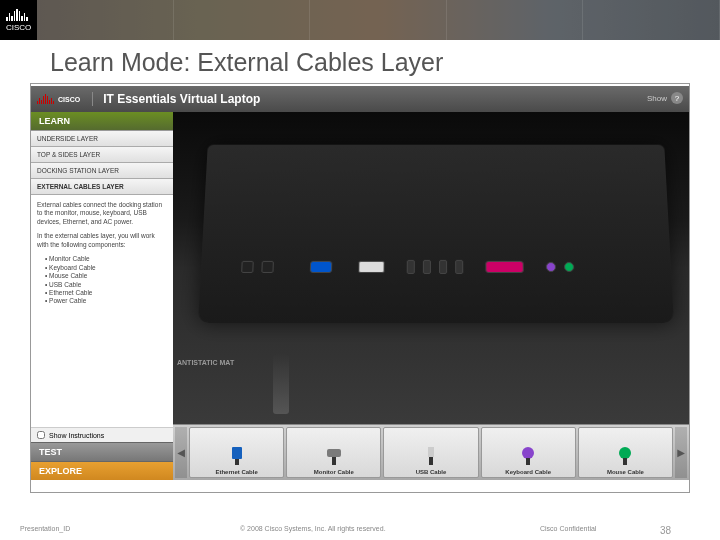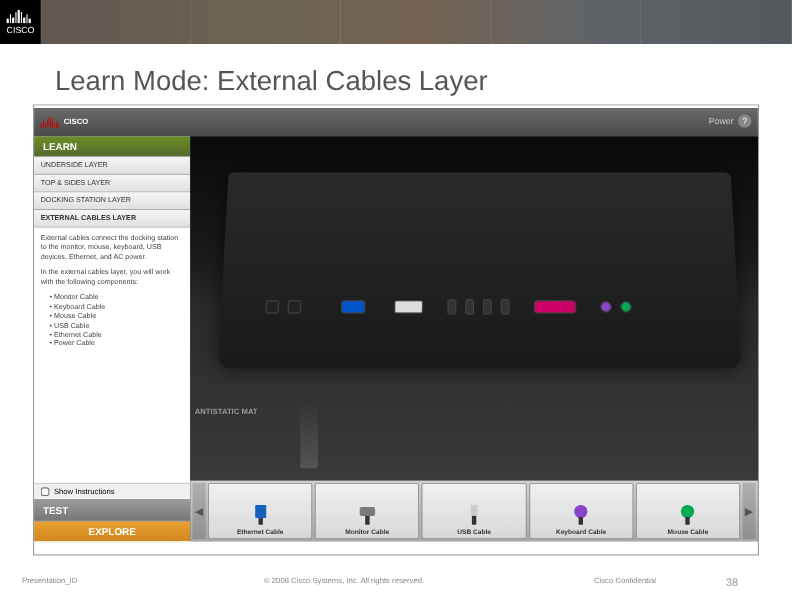--- a/index.html
+++ b/index.html
@@ -5,21 +5,21 @@
   * { margin: 0; padding: 0; box-sizing: border-box; }
   body { width: 720px; height: 540px; background: #fff; font-family: Arial, sans-serif; overflow: hidden; position: relative; }
 
   .header-band { width: 720px; height: 40px; background: #000; position: relative; display: flex; }
   .cisco-logo-top { color: #fff; font-size: 8px; padding: 4px 6px; display: flex; flex-direction: column; justify-content: center; }
   .cisco-bars-top { display: flex; gap: 1px; align-items: flex-end; height: 12px; margin-bottom: 2px; }
   .cisco-bars-top span { width: 1.5px; background: #fff; }
   .header-photos { flex: 1; background: linear-gradient(90deg, #3a3a3a, #4a4a3a, #5a4a3a, #3a4a5a, #2a3a4a); display: flex; }
   .header-photos div { flex: 1; background: rgba(180,160,140,0.3); border-right: 1px solid rgba(255,255,255,0.1); }
 
-  .slide-title { font-size: 25px; color: #555; padding: 8px 0 6px 50px; font-weight: normal; margin-top: 12px; }
+  .slide-title { font-size: 25px; color: #555; padding: 8px 0 6px 50px; font-weight: normal; }
 
   .app-frame { margin: 0 30px 0 30px; height: 410px; border: 1px solid #999; background: #fff; position: relative; }
 
   .app-header { height: 28px; background: linear-gradient(#6a6a6a, #4a4a4a); position: relative; display: flex; align-items: center; border-top: 2px solid #fff; }
   .app-logo { display: flex; align-items: center; gap: 4px; padding: 0 6px; }
   .app-cisco-bars { display: flex; gap: 1px; align-items: flex-end; height: 10px; }
   .app-cisco-bars span { width: 1px; background: #c00; }
   .app-cisco-text { color: #fff; font-size: 7px; font-weight: bold; }
   .app-title { margin-left: 6px; color: #fff; font-weight: bold; font-size: 12px; border-left: 1px solid #888; padding-left: 10px; }
   .app-help { position: absolute; right: 6px; top: 6px; display: flex; gap: 4px; align-items: center; }
@@ -31,21 +31,21 @@
   .nav-learn { background: linear-gradient(#6b8e23, #556b2f); color: #fff; font-weight: bold; padding: 4px 8px; font-size: 9px; border-bottom: 1px solid #999; }
   .nav-layer { background: linear-gradient(#f5f5f5, #e0e0e0); padding: 4px 6px; border-bottom: 1px solid #aaa; font-size: 6.5px; color: #333; cursor: pointer; }
   .nav-layer.active { font-weight: bold; }
   .nav-content { flex: 1; background: #fff; padding: 6px; font-size: 6.5px; color: #444; line-height: 1.3; overflow: hidden; }
   .nav-content p { margin-bottom: 6px; }
   .nav-content ul { list-style: none; padding-left: 8px; margin-top: 4px; }
   .nav-content li::before { content: "• "; }
   .show-instructions { background: #f0f0f0; padding: 3px 6px; display: flex; align-items: center; gap: 4px; font-size: 7px; border-top: 1px solid #ccc; }
   .show-instructions input { width: 8px; height: 8px; }
   .nav-test { background: linear-gradient(#999, #777); color: #fff; font-weight: bold; padding: 4px 8px; font-size: 9px; border-top: 1px solid #666; }
-  .nav-explore { background: linear-gradient(#e8a030, #d08820); color: #fff; font-weight: bold; padding: 4px 8px; font-size: 9px; border-top: 1px solid #666; text-align: center; }
+  .nav-explore { background: linear-gradient(#e8a030, #d08820); color: #fff; font-weight: bold; padding: 4px 8px; font-size: 9px; border-top: 1px solid #666; }
 
   .workspace { flex: 1; background: #1a1a1a; display: flex; flex-direction: column; position: relative; }
   .workspace-3d { flex: 1; background: linear-gradient(180deg, #0a0a0a 0%, #1a1a1a 35%, #2a2a2a 50%, #3a3a3a 100%); position: relative; overflow: hidden; }
   .dock-station { position: absolute; top: 30px; left: 30px; right: 20px; height: 180px; background: linear-gradient(180deg, #2a2a2a, #1a1a1a); border-radius: 6px 6px 10px 10px; transform: perspective(600px) rotateX(8deg); box-shadow: 0 0 20px rgba(0,0,0,0.6); }
   .dock-ports { position: absolute; bottom: 30px; left: 40px; right: 10px; height: 50px; display: flex; gap: 8px; align-items: center; }
   .port { background: #0a0a0a; border: 1px solid #444; border-radius: 2px; }
   .port.vga { width: 22px; height: 12px; background: #0055cc; border-radius: 3px; }
   .port.dvi { width: 26px; height: 12px; background: #ddd; }
   .port.parallel { width: 38px; height: 12px; background: #cc0066; border-radius: 3px; }
   .port.ps2a { width: 10px; height: 10px; border-radius: 50%; background: #8844cc; }
@@ -105,22 +105,23 @@
           <span style="height:4px"></span>
         <span style="height:8px"></span>
           <span style="height:10px"></span>
           <span style="height:8px"></span>
         <span style="height:4px"></span>
           <span style="height:6px"></span>
           <span style="height:3px"></span>
       </div>
       <span class="app-cisco-text">CISCO</span>
     </div>
+    <div class="app-title">IT Essentials Virtual Laptop</div>
     <div class="app-help">
-      <span class="help-link">Power</span>
+      <span class="help-link">Show</span>
       <span class="help-icon">?</span>
     </div>
   </div>
 
   <div class="app-body">
 
     <div class="sidebar">
       <div class="nav-learn">LEARN</div>
       <div class="nav-layer">UNDERSIDE LAYER</div>
       <div class="nav-layer">TOP &amp; SIDES LAYER</div>

